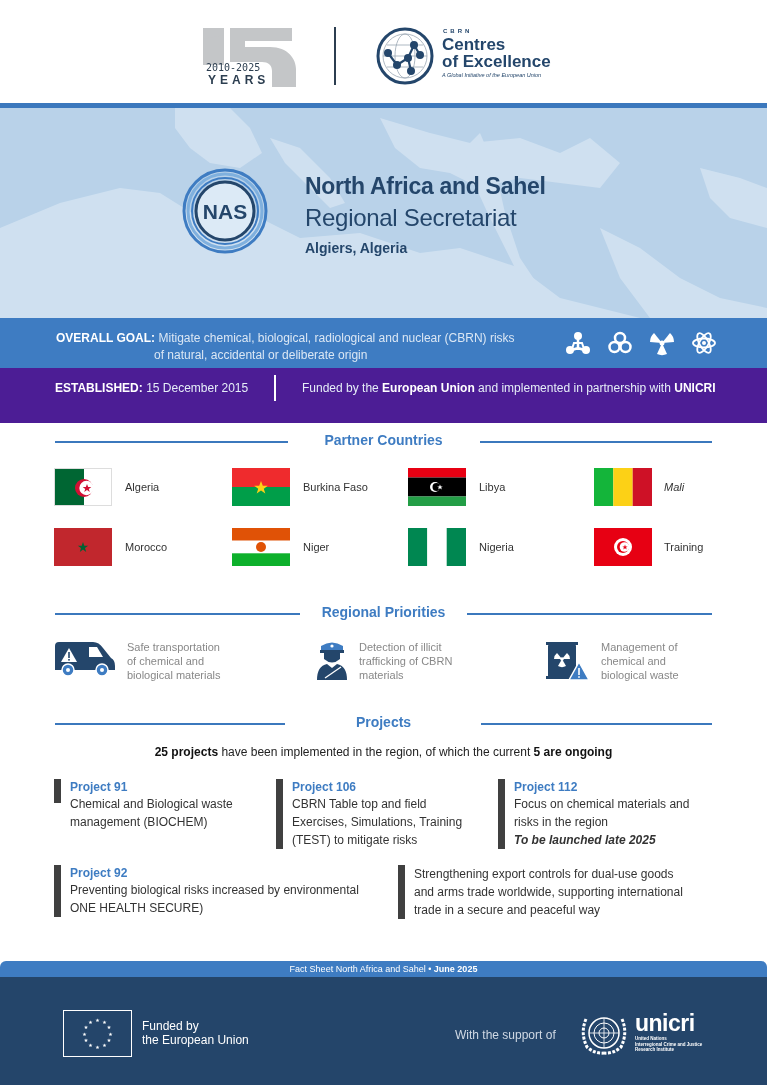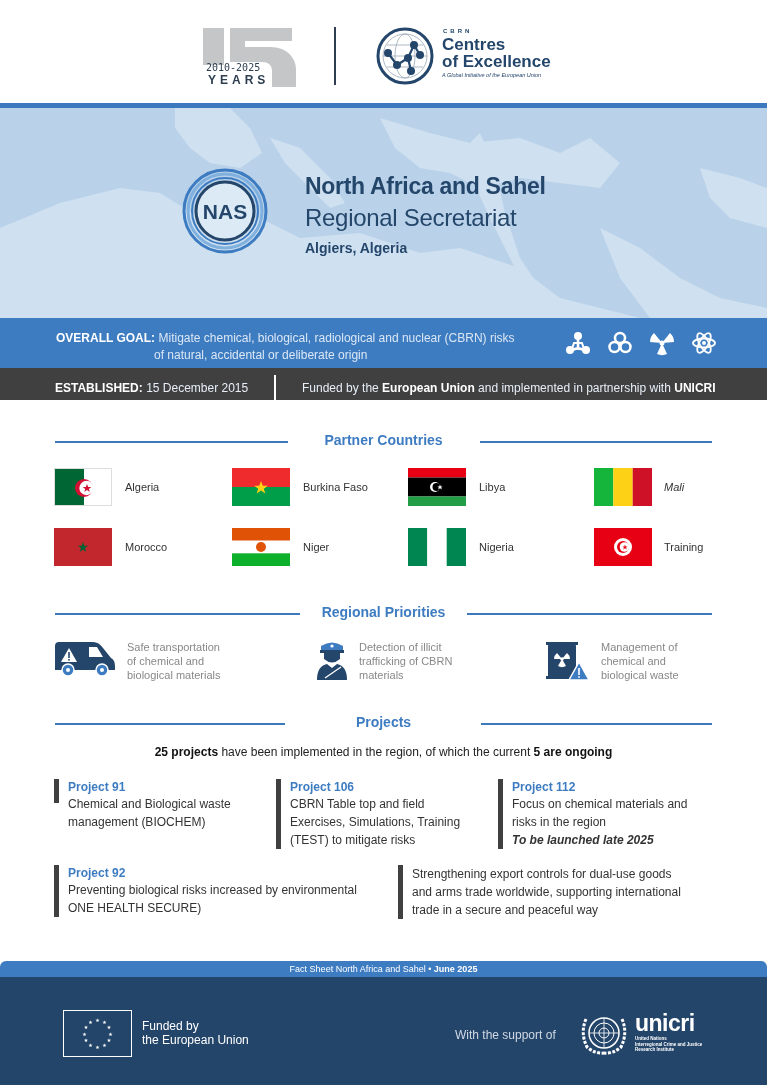--- a/index.html
+++ b/index.html
@@ -30,21 +30,21 @@
   .hero-location { position: absolute; left: 305px; top: 240px; font-size: 14px; font-weight: bold; color: #24466b; white-space: nowrap; }
 
   
   .goal-band { position: absolute; left: 0; top: 318px; width: 767px; height: 50px; background: #3e7cc2; }
   .goal-text { position: absolute; left: 56px; top: 12px; width: 490px; font-size: 12px; color: #dbe7f4; line-height: 17px; font-family: "Liberation Sans", sans-serif; }
   .goal-text .lbl { font-weight: bold; color: #fff; }
   .goal-text .line2 { display: block; padding-left: 98px; }
   .hazard-icons { position: absolute; left: 563px; top: 10px; display: flex; gap: 12px; }
   .hazard-icons span { width: 30px; height: 30px; display: inline-flex; align-items: center; justify-content: center; }
 
-  .est-band { position: absolute; left: 0; top: 368px; width: 767px; height: 32px; background: #404040; text-decoration: underline; }
+  .est-band { position: absolute; left: 0; top: 368px; width: 767px; height: 55px; background: #4c1d95; text-decoration: underline; }
   .est-text { position: absolute; left: 55px; top: 13px; font-size: 12px; color: #e6eef8; white-space: nowrap; }
   .est-text .lbl { font-weight: bold; color: #fff; }
   .est-divider { position: absolute; left: 274px; top: 7px; width: 2px; height: 26px; background: #fff; }
   .funded-text { position: absolute; left: 302px; top: 13px; font-size: 12px; color: #e6eef8; white-space: nowrap; }
   .funded-text b { color: #fff; }
 
   
   .section-head { position: absolute; left: 55px; width: 657px; height: 20px; }
   .section-head .line { position: absolute; top: 9px; height: 2px; background: #3b78bd; }
   .section-head .title { position: absolute; top: 0; width: 100%; text-align: center; font-size: 14px; font-weight: bold; color: #3e7cc2; }
@@ -55,21 +55,21 @@
   .country .name { position: absolute; font-size: 11px; color: #333; white-space: nowrap; }
 
   
   .priority { position: absolute; height: 50px; }
   .priority .icon { position: absolute; left: 0; top: 0; }
   .priority .text { position: absolute; font-size: 11px; color: #888; line-height: 14px; white-space: nowrap; }
 
   
   .projects-summary { position: absolute; left: 0; top: 745px; width: 767px; text-align: center; font-size: 12px; color: #222; }
   .projects-summary b { color: #111; }
-  .project { position: absolute; border-left: 5px solid #404040; padding-left: 9px; }
+  .project { position: absolute; border-left: 7px solid #404040; padding-left: 9px; }
   .project .ptitle { font-size: 12px; font-weight: bold; color: #3e7cc2; line-height: 16px; }
   .project .pdesc { font-size: 12px; color: #333; line-height: 18px; }
   .project .pnote { font-size: 12px; font-style: italic; color: #333; line-height: 18px; font-weight: bold; }
 
   
   .footer-strip { position: absolute; left: 0; top: 961px; width: 767px; height: 32px; background: #3e7cc2; text-align: center; font-size: 9px; color: #fff; line-height: 16px; border-radius: 6px; }
   .footer { position: absolute; left: 0; top: 977px; width: 767px; height: 108px; background: #24456a; }
   .eu-flag { position: absolute; left: 63px; top: 33px; width: 69px; height: 47px; border: 1px solid #fff; }
   .eu-funded { position: absolute; left: 142px; top: 42px; font-size: 12px; color: #fff; line-height: 14px; }
   .support-text { position: absolute; left: 455px; top: 51px; font-size: 12px; color: #d0d9e4; }

